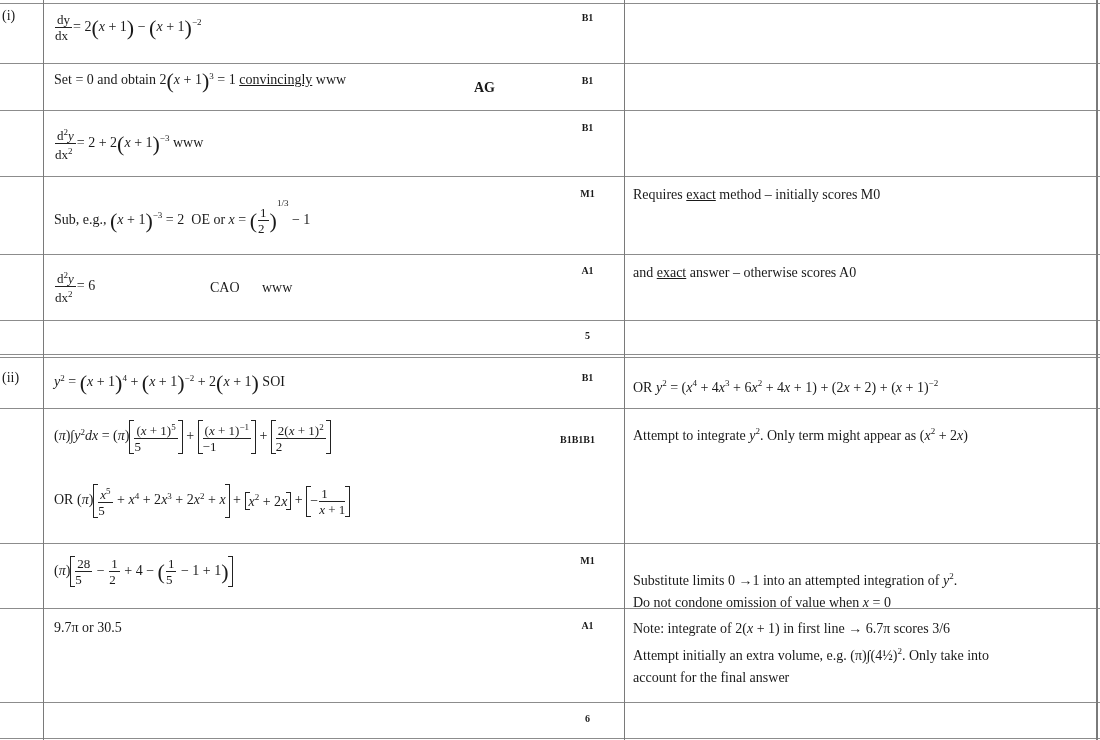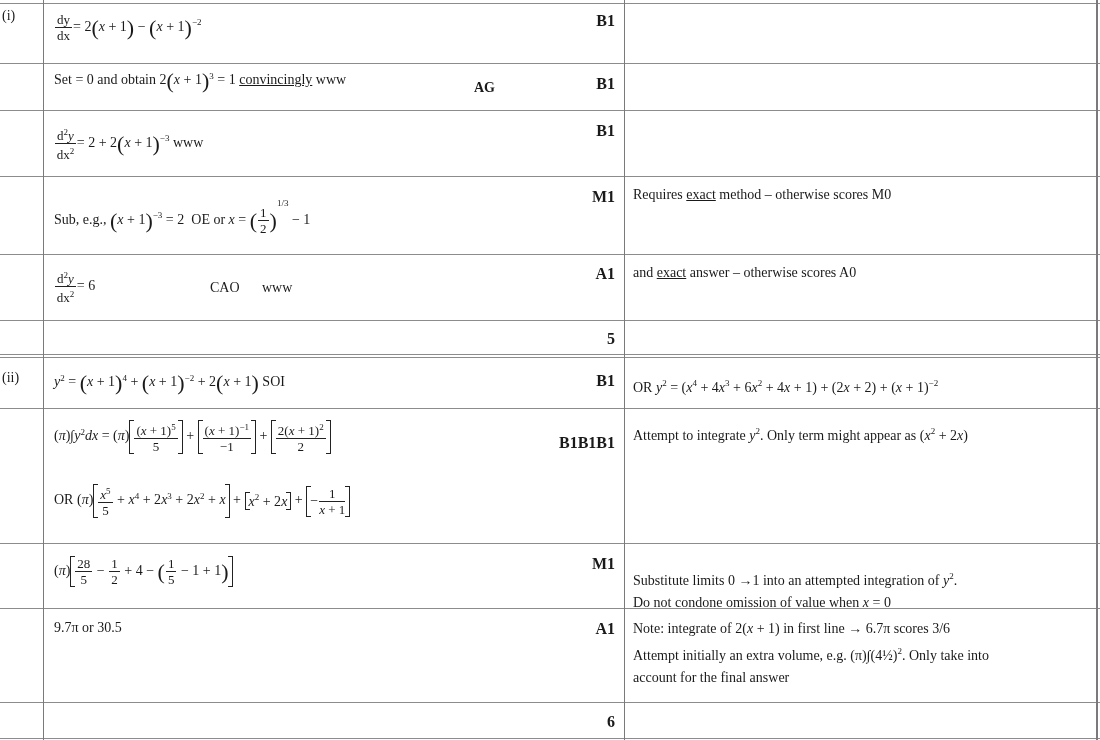--- a/index.html
+++ b/index.html
@@ -2,24 +2,24 @@
 <html><head>
 <meta charset="utf-8">
 <style>
   html, body { margin:0; padding:0; background:#ffffff; }
   body { width:1100px; height:740px; position:relative; overflow:hidden;
          font-family:"Liberation Serif", "DejaVu Serif", serif; color:#1a1a1a; font-size:14px; }
   .hline { position:absolute; left:0; width:1100px; height:1px; background:#8c8c8c; }
   .vline { position:absolute; width:1px; background:#7a7a7a; }
   .cell { position:absolute; }
   .qlabel { position:absolute; left:2px; font-size:14px; }
-  .mark { position:absolute; left:560px; width:55px; text-align:right; font-weight:bold; font-size:16px; }
+  .mark { position:absolute; left:560px; width:55px; text-align:center; font-weight:bold; font-size:10px; }
   .guid { position:absolute; left:633px; font-size:14px; line-height:22px; }
   .m { font-style:italic; }
-  .frac { display:inline-block; vertical-align:middle; text-align:center; margin:0 1px; }
+  .frac { display:inline-block; vertical-align:middle; margin:0 1px; }
   .frac > span { display:block; line-height:15px; font-size:13px; }
   .frac > span.num { border-bottom:1px solid #222; padding:0 2px; }
   sup { font-size:9px; }
   .big { font-size:22px; vertical-align:middle; font-weight:normal; }
   .bracket { display:inline-block; border:1px solid #222; border-left-width:1px; border-right-width:1px; border-top:none; border-bottom:none; padding:0 3px; vertical-align:middle; position:relative; }
   .bracket::before, .bracket::after { content:""; position:absolute; width:4px; top:0; bottom:0; border-top:1px solid #222; border-bottom:1px solid #222; }
   .bracket::before { left:0; }
   .bracket::after { right:0; }
   .u { text-decoration:underline; }
   .line { position:absolute; left:54px; font-size:14px; white-space:nowrap; }
@@ -61,21 +61,21 @@
 <div class="line" style="top:125px">
   <span class="frac"><span class="num">d<sup>2</sup><span class="m">y</span></span><span>dx<sup>2</sup></span></span>=&nbsp;2&nbsp;+&nbsp;2<span class="big">(</span><span class="m">x</span>&nbsp;+&nbsp;1<span class="big">)</span><sup>−3</sup>&nbsp;<span>www</span>
 </div>
 <div class="mark" style="top:122px">B1</div>
 
 <div class="line" style="top:198px">
   <span>Sub, e.g.,</span>&nbsp;<span class="big">(</span><span class="m">x</span>&nbsp;+&nbsp;1<span class="big">)</span><sup>−3</sup>&nbsp;=&nbsp;2&nbsp;&nbsp;<span>OE or</span>&nbsp;<span class="m">x</span>&nbsp;=&nbsp;<span class="big">(</span><span class="frac"><span class="num">1</span><span>2</span></span><span class="big">)</span><sup style="vertical-align:18px">1/3</sup>&nbsp;−&nbsp;1
 </div>
 <div class="mark" style="top:188px">M1</div>
 <div class="guid" style="top:184px">
-  <span>Requires</span> <span class="u">exact</span> <span>method – otherwise scores M0</span>
+  <span>Requires</span> <span class="u">exact</span> <span>method – initially scores M0</span>
 </div>
 
 <div class="line" style="top:268px">
   <span class="frac"><span class="num">d<sup>2</sup><span class="m">y</span></span><span>dx<sup>2</sup></span></span>=&nbsp;6
 </div>
 <div class="cell" style="top:280px;left:210px">CAO</div>
 <div class="cell" style="top:280px;left:262px">www</div>
 <div class="mark" style="top:265px">A1</div>
 <div class="guid" style="top:262px">
   <span>and</span> <span class="u">exact</span> <span>answer – otherwise scores A0</span>

